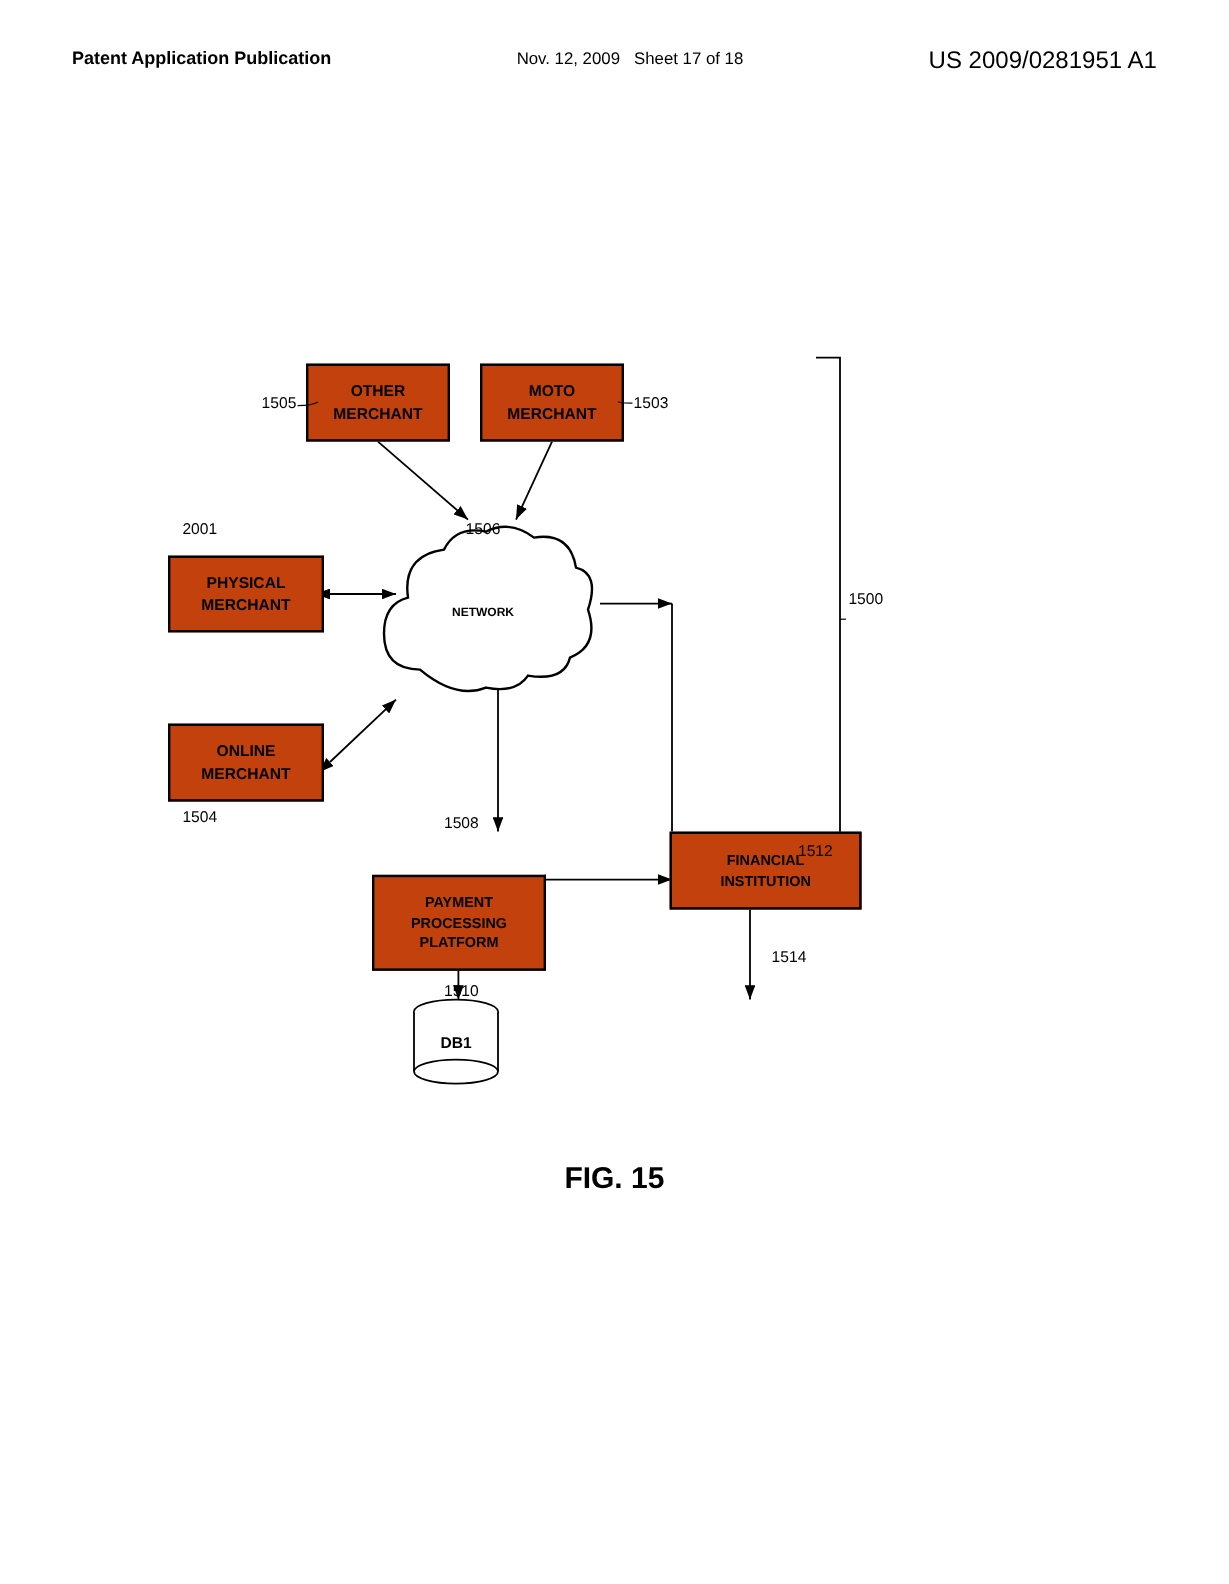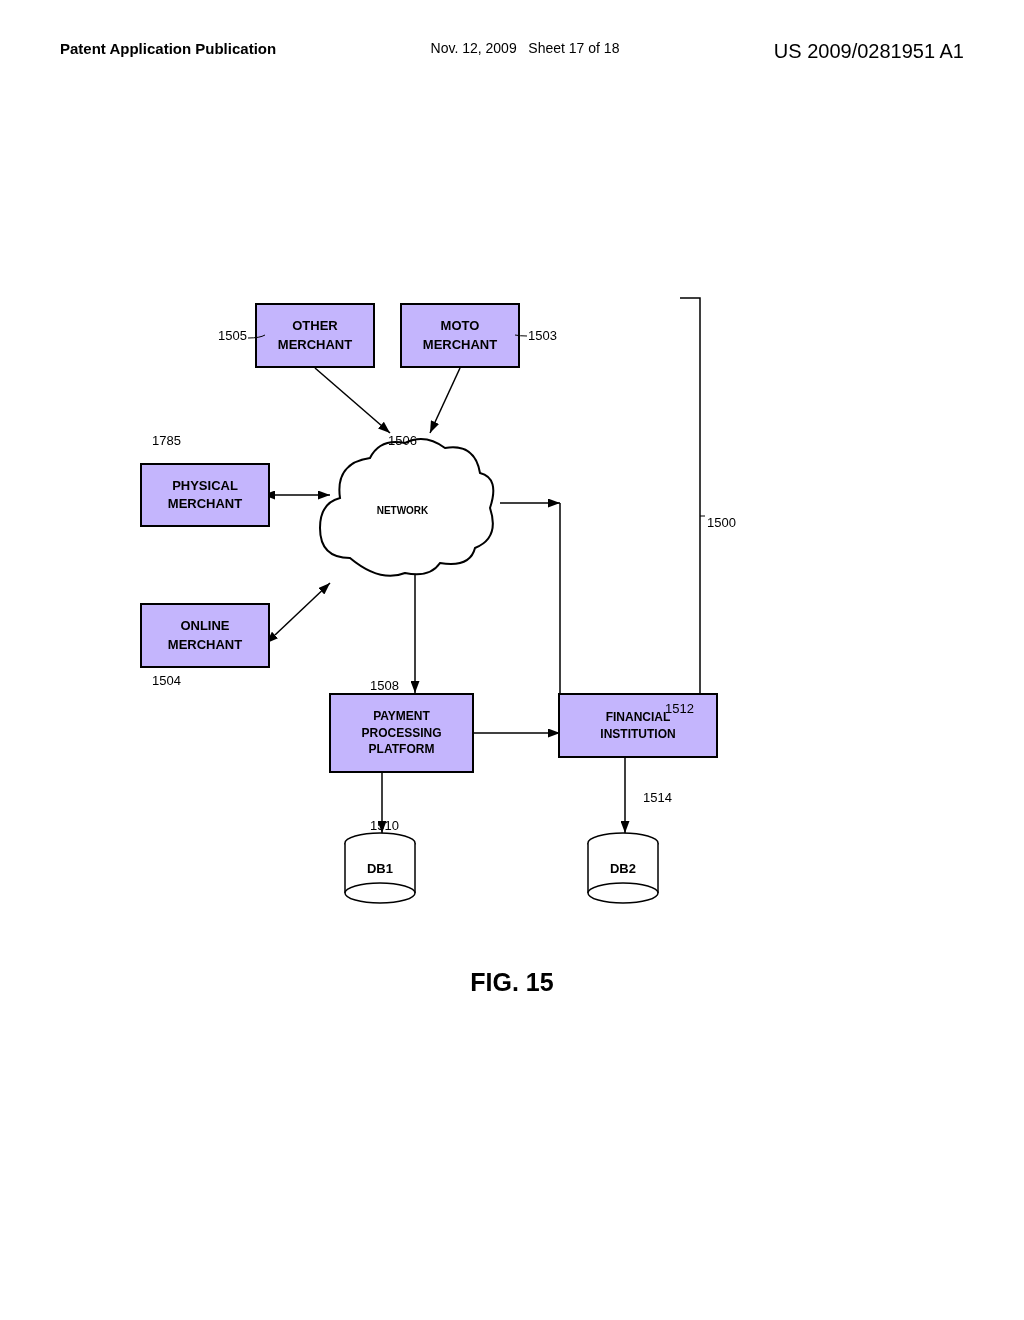--- a/index.html
+++ b/index.html
@@ -30,21 +30,21 @@
     }
     .diagram-area {
       position: relative;
       width: 100%;
       height: 1150px;
       margin-top: 10px;
     }
     .box {
       position: absolute;
       border: 2px solid #000;
-      background: #c4b5fd;
+      background: #c2410c;
       display: flex;
       align-items: center;
       justify-content: center;
       text-align: center;
       font-size: 13px;
       font-weight: bold;
       line-height: 1.4;
     }
     .cloud {
       position: absolute;
@@ -162,21 +162,21 @@
 MERCHANT</span>
   </div>
 
   <div class="cloud" style="left:310px; top:355px; width:185px; height:155px;">
     <svg viewBox="0 0 185 155" xmlns="http://www.w3.org/2000/svg">
       <path d="M 40,130 Q 10,130 10,100 Q 10,75 30,70 Q 25,35 60,30 Q 70,10 95,15 Q 115,5 135,20 Q 165,15 170,45 Q 190,50 180,80 Q 190,110 165,120 Q 160,140 130,135 Q 120,150 95,145 Q 70,155 40,130 Z" stroke="#000" stroke-width="2" fill="#fff"></path>
     </svg>
     <span class="cloud-label" style="margin-top:10px;">NETWORK</span>
   </div>
 
-  <div class="box" style="left:310px; top:620px; width:145px; height:80px;margin-left:19px;">
+  <div class="box" style="left:310px; top:656px; width:145px; height:80px;">
     <span style="white-space:pre-line; font-size:12px;">PAYMENT
 PROCESSING
 PLATFORM</span>
   </div>
 
   <div class="box" style="left:558px; top:620px; width:160px; height:65px;">
     <span style="white-space:pre-line; font-size:12px;">FINANCIAL
 INSTITUTION</span>
   </div>
 
@@ -184,41 +184,31 @@
     <svg class="db-svg" width="80" height="75" viewBox="0 0 80 75" xmlns="http://www.w3.org/2000/svg">
       <ellipse cx="40" cy="12" rx="35" ry="10" stroke="#000" stroke-width="1.5" fill="#fff"></ellipse>
       <rect x="5" y="12" width="70" height="50" fill="#fff" stroke="none"></rect>
       <line x1="5" y1="12" x2="5" y2="62" stroke="#000" stroke-width="1.5"></line>
       <line x1="75" y1="12" x2="75" y2="62" stroke="#000" stroke-width="1.5"></line>
       <ellipse cx="40" cy="62" rx="35" ry="10" stroke="#000" stroke-width="1.5" fill="#fff"></ellipse>
       <text x="40" y="42" text-anchor="middle" font-size="13" font-weight="bold" font-family="Arial">DB1</text>
     </svg>
   </div>
 
-  <div class="db-container" style="left:583px; top:755px; width:80px; height:80px;">
-    <svg class="db-svg" width="80" height="75" viewBox="0 0 80 75" xmlns="http://www.w3.org/2000/svg">
-      <ellipse cx="40" cy="12" rx="35" ry="10" stroke="#000" stroke-width="1.5" fill="#fff"></ellipse>
-      <rect x="5" y="12" width="70" height="50" fill="#fff" stroke="none"></rect>
-      <line x1="5" y1="12" x2="5" y2="62" stroke="#000" stroke-width="1.5"></line>
-      <line x1="75" y1="12" x2="75" y2="62" stroke="#000" stroke-width="1.5"></line>
-      <ellipse cx="40" cy="62" rx="35" ry="10" stroke="#000" stroke-width="1.5" fill="#fff"></ellipse>
-      <text x="40" y="42" text-anchor="middle" font-size="13" font-weight="bold" font-family="Arial">DB2</text>
-    </svg>
-  </div>
 
   <div class="label" style="left:218px; top:255px;">1505</div>
   <div class="label" style="left:528px; top:255px;">1503</div>
-  <div class="label" style="left:152px; top:360px;">1785</div>
+  <div class="label" style="left:152px; top:360px;">2001</div>
   <div class="label" style="left:152px; top:600px;">1504</div>
   <div class="label" style="left:388px; top:360px;">1506</div>
   <div class="label" style="left:370px; top:605px;">1508</div>
   <div class="label" style="left:370px; top:745px;">1510</div>
   <div class="label" style="left:665px; top:628px;">1512</div>
   <div class="label" style="left:643px; top:717px;">1514</div>
-  <div class="label" style="left:707px; top:442px;">1500</div>
+  <div class="label" style="left:707px; top:418px;">1500</div>
 
   <svg style="position:absolute;top:0;left:0;width:100%;height:100%;pointer-events:none;">
 
     <path d="M 248,265 Q 260,265 265,262" stroke="#000" stroke-width="1" fill="none"></path>
 
     <path d="M 527,263 Q 520,263 515,262" stroke="#000" stroke-width="1" fill="none"></path>
 
     <path d="M 705,443 L 700,443" stroke="#000" stroke-width="1" fill="none"></path>
   </svg>
 

